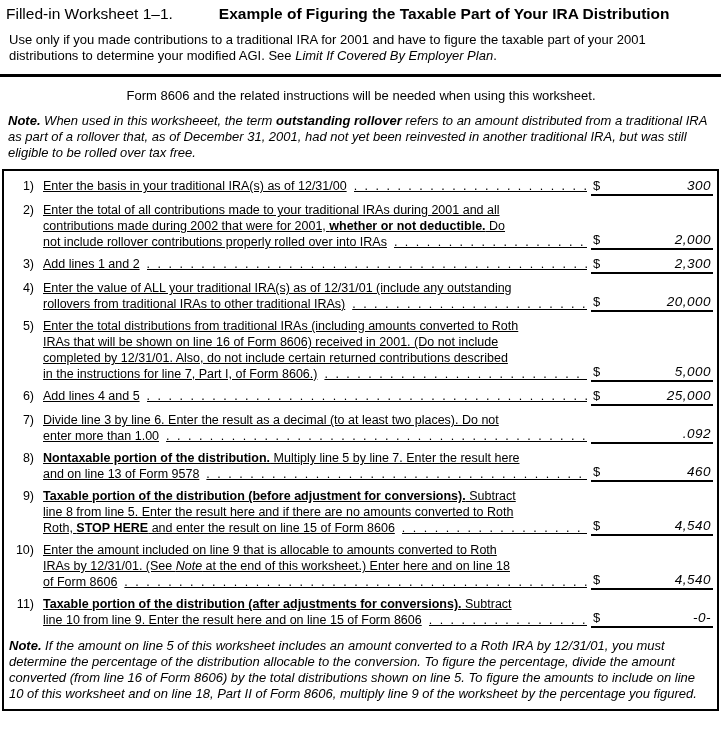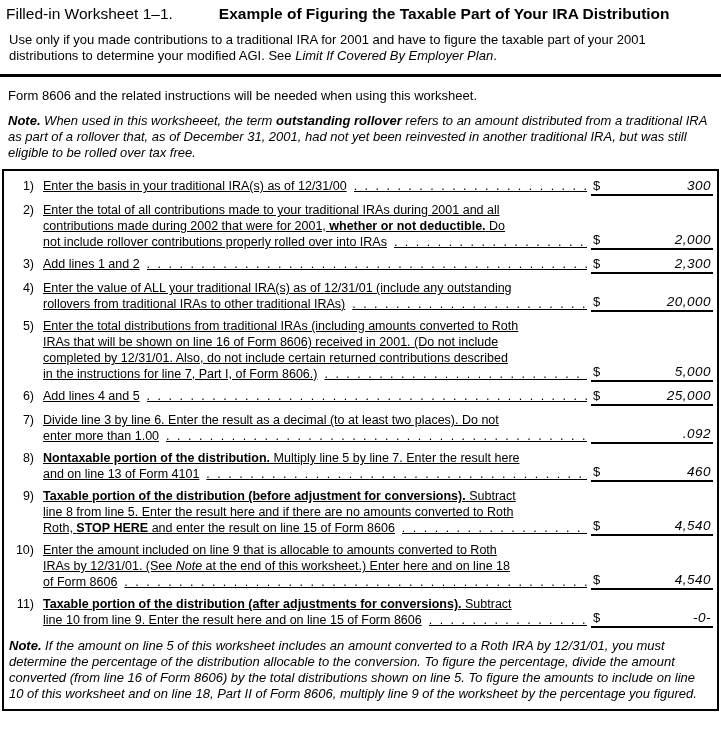--- a/index.html
+++ b/index.html
@@ -5,21 +5,21 @@
   html,body { margin:0; padding:0; background:#fff; color:#000; }
   body { width:721px; height:729px; font-family:"Liberation Sans",sans-serif; overflow:hidden; }
   .doc { box-sizing:border-box; width:721px; padding:3px 7px 0 6px; }
 
   .title-row { font-size:15.5px; line-height:19px; margin:1px 0 9px 0; white-space:nowrap; }
   .t-prefix { font-weight:normal; }
   .t-main { font-weight:bold; margin-left:15px;padding-left:31px; }
 
   .intro { font-size:13px; line-height:16px; margin:0 6px 10px 3px; }
   .rule { height:3px; background:#000; margin:0 -7px 0 -6px; }
-  .formline { font-size:13px; line-height:16px; margin:11px 0 9px 2px; }
+  .formline { font-size:13px; line-height:16px; margin:11px 0 9px 2px;text-align:center; }
   .note { font-size:13px; line-height:16px; margin:0 4px 8px 2px; font-style:italic; }
 
   .sb { font-weight:bold; }
   .si { font-style:italic; }
   .sbi { font-weight:bold; font-style:italic; }
 
   .box { border:2px solid #000; margin:1px -5px 0 -4px; padding:7px 4px 1px 2px; }
   .item { display:flex; margin-bottom:6px; }
   .num { flex:none; width:28px; text-align:right; padding-right:9px; font-size:12.5px; line-height:16px; }
   .txt { flex:1; min-width:0; font-size:12.5px; line-height:16px; }
@@ -124,21 +124,21 @@
           </div>
           <div class="amt">
             <span class="cur"></span>
             <span class="val">.092</span>
           </div>
         </div>
         <div class="item">
           <div class="num">8)</div>
           <div class="txt">
             <div class="line"><span class="seg sb">Nontaxable portion of the distribution.</span><span class="seg"> Multiply line 5 by line 7. Enter the result here</span></div>
-            <div class="line lastline"><span class="seg">and on line 13 of Form 4101</span><span class="dots">. . . . . . . . . . . . . . . . . . . . . . . . . . . . . . . . . . . . . . . . . . . . . . . . . . . . . . . . . . . . . . . . . . . . . . . . . . . . . . . .</span></div>
+            <div class="line lastline"><span class="seg">and on line 13 of Form 9578</span><span class="dots">. . . . . . . . . . . . . . . . . . . . . . . . . . . . . . . . . . . . . . . . . . . . . . . . . . . . . . . . . . . . . . . . . . . . . . . . . . . . . . . .</span></div>
           </div>
           <div class="amt">
             <span class="cur">$</span>
             <span class="val">460</span>
           </div>
         </div>
         <div class="item">
           <div class="num">9)</div>
           <div class="txt">
             <div class="line"><span class="seg sb">Taxable portion of the distribution (before adjustment for conversions).</span><span class="seg"> Subtract</span></div>

